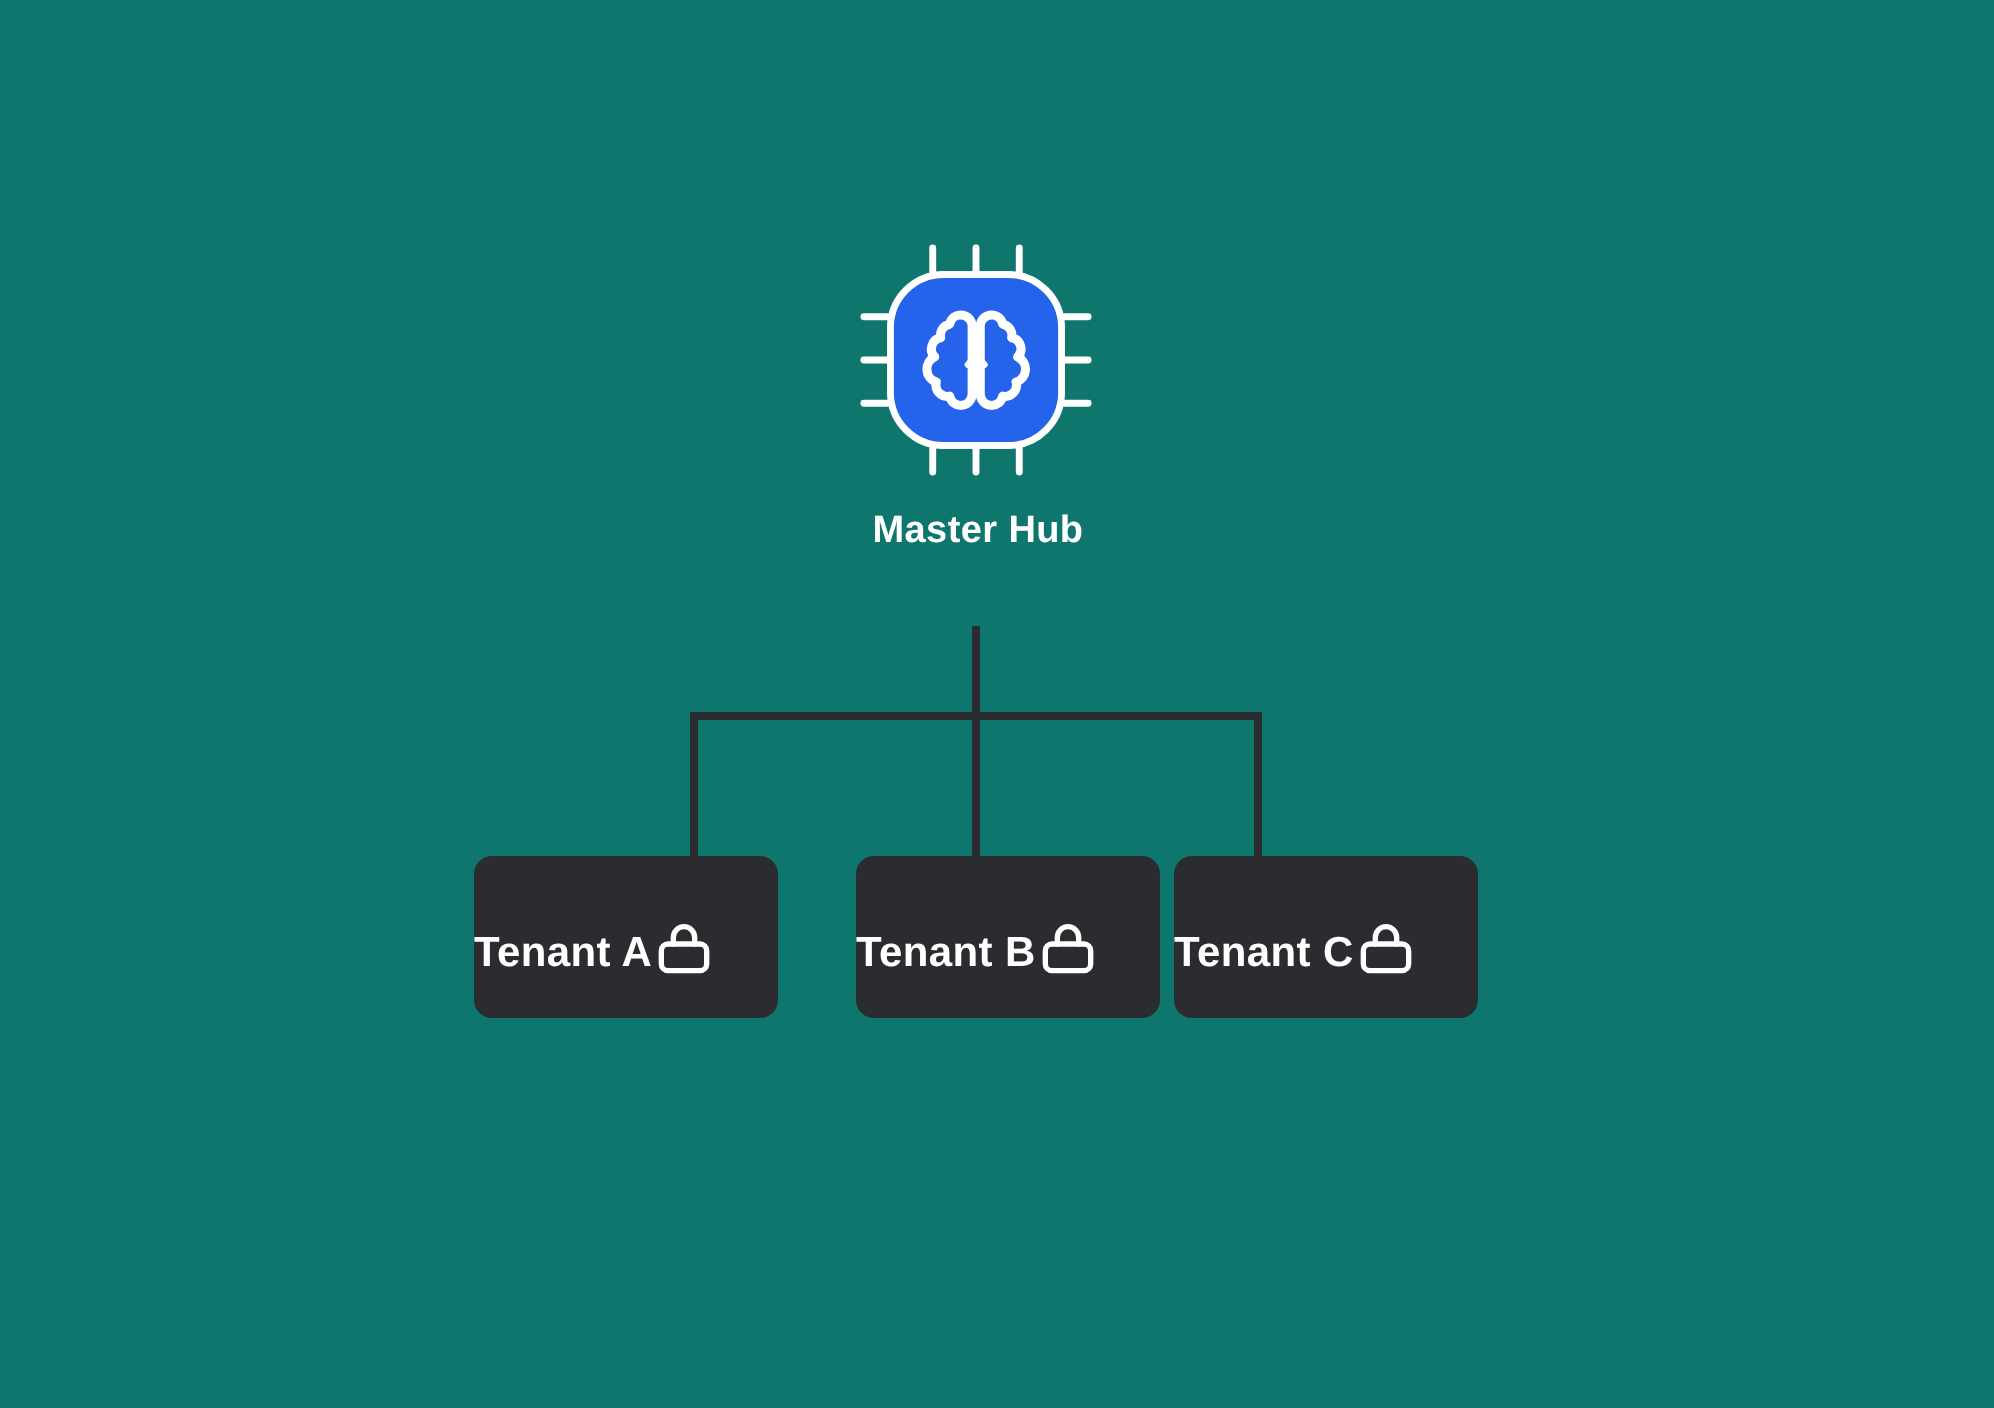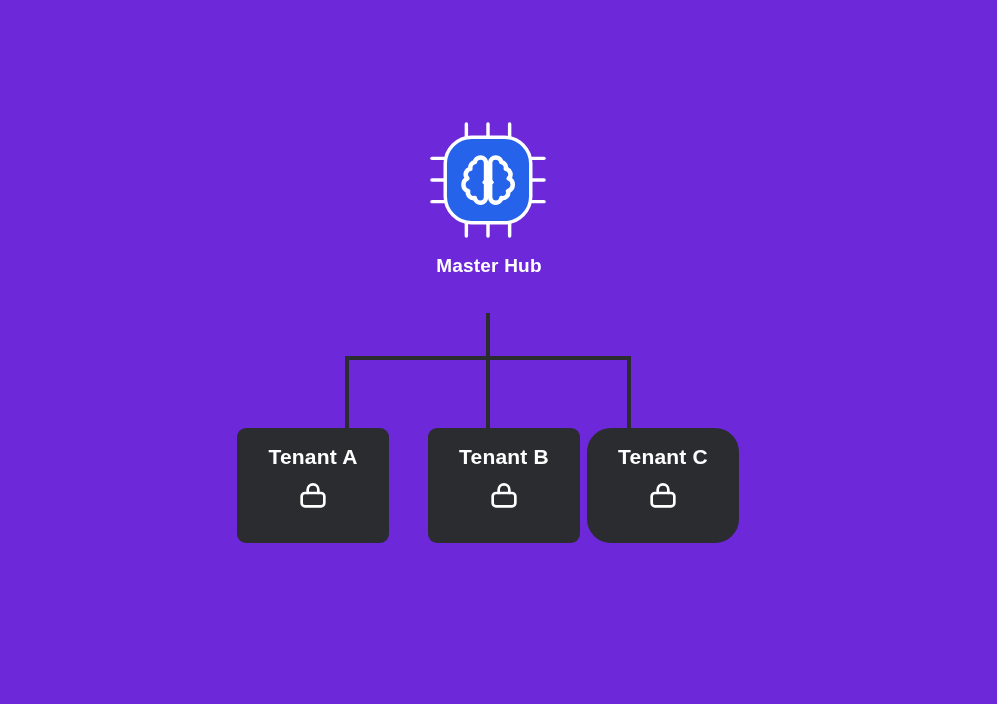--- a/index.html
+++ b/index.html
@@ -2,21 +2,21 @@
 <html><head>
 <meta charset="utf-8">
 <style>
   html, body { margin: 0; padding: 0; }
   body { font-family: "Liberation Sans", sans-serif; }
 
   .canvas {
     position: relative;
     width: 997px;
     height: 704px;
-    background: #6d28d9;
+    background: #0f766e;
     overflow: hidden;
   }
 
   
   .hub-icon {
     position: absolute;
     left: 429px;
     top: 121px;
     width: 118px;
     height: 118px;
@@ -38,30 +38,30 @@
   .line-v-center { left: 486px; top: 313px; width: 4px; height: 115px; }
   .line-h        { left: 345px; top: 356px; width: 286px; height: 4px; }
   .line-v-left   { left: 345px; top: 356px; width: 4px; height: 72px; }
   .line-v-right  { left: 627px; top: 356px; width: 4px; height: 72px; }
 
   
   .tenant {
     position: absolute;
     top: 428px;
     width: 152px;
-    height: 115px;
+    height: 81px;
     background: #2b2c30;
     border-radius: 9px;
     display: flex;
-    flex-direction: column;
+    flex-direction: row;
     align-items: center;
   }
   .tenant-a { left: 237px; }
   .tenant-b { left: 412px; margin-left: 16px; }
-  .tenant-c { left: 587px; border-radius: 24px; }
+  .tenant-c { left: 587px; }
 
   .tenant-label {
     margin-top: 17px;
     color: #ffffff;
     font-size: 21px;
     font-weight: 700;
     letter-spacing: 0.2px;
   }
   .tenant-lock {
     margin-top: 10px;

